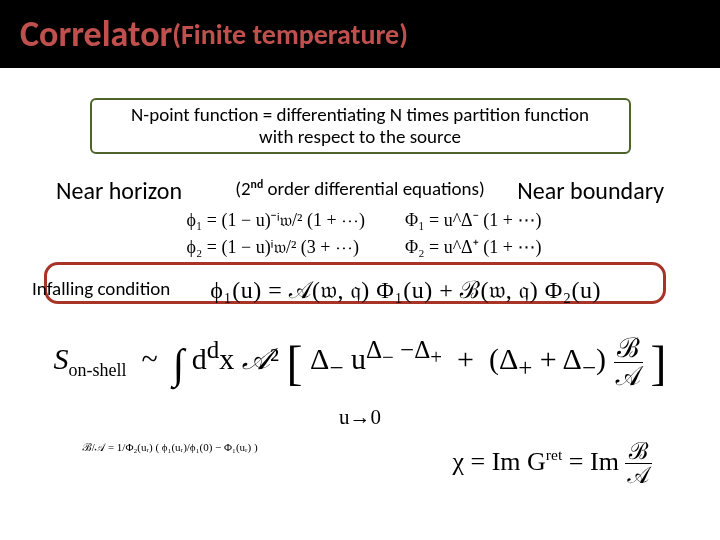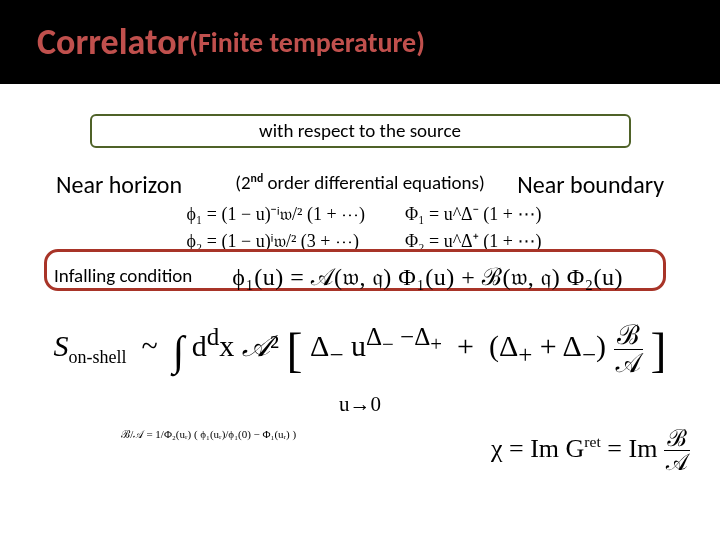--- a/index.html
+++ b/index.html
@@ -8,24 +8,24 @@
     width: 720px;
     height: 540px;
     font-family: Calibri, Candara, Segoe, sans-serif;
     background: #fff;
     overflow: hidden;
     position: relative;
   }
   .title-bar {
     background: #000;
     width: 100%;
-    height: 84px;
+    height: 68px;
     display: flex;
     align-items: center;
-    padding-left: 37px;
+    padding-left: 20px;
     box-sizing: border-box;
   }
   .title-bar .main {
     color: #c0504d;
     font-weight: 700;
     font-size: 36px;
   }
   .title-bar .sub {
     color: #c0504d;
     font-weight: 700;
@@ -62,22 +62,22 @@
     padding: 2px 60px 0 68px;
     gap: 40px;
   }
   .formula {
     font-family: "Times New Roman", serif;
     font-size: 18px;
     line-height: 1.5;
   }
   .infalling-wrap {
     position: relative;
-    margin-top: 4px;
-    padding-left: 54px;
+    margin-top: 11px;
+    padding-left: 32px;
   }
   .red-box {
     position: absolute;
     left: 44px;
     top: -10px;
     width: 622px;
     height: 42px;
     border: 3px solid #a83428;
     border-radius: 14px;
     box-sizing: border-box;
@@ -98,21 +98,21 @@
   }
   .onshell {
     font-family: "Times New Roman", serif;
     font-size: 30px;
     text-align: center;
     margin-top: 30px;
     padding: 0 40px;
   }
   .bottom-row {
     display: flex;
-    justify-content: flex-end;
+    justify-content: center;
     padding: 10px 30px 0 44px;
     gap: 20px;
   }
   .bottom-left {
     font-family: "Times New Roman", serif;
     font-size: 11px;
     line-height: 1.4;
     width: 350px;
   }
   .bottom-right {
@@ -133,20 +133,21 @@
 </style>
 </head>
 <body>
 
 <div class="title-bar">
   <span class="main">Correlator</span>
   <span class="sub">(Finite temperature)</span>
 </div>
 
 <div class="npoint-box">
+  <div>N-point function = differentiating N times partition function</div>
   <div>with respect to the source</div>
 </div>
 
 <div class="local-line">
   <div>
     <span>(2</span><span class="sup">nd</span><span> order differential equations)</span>
   </div>
 </div>
 
 <div class="near-row">

